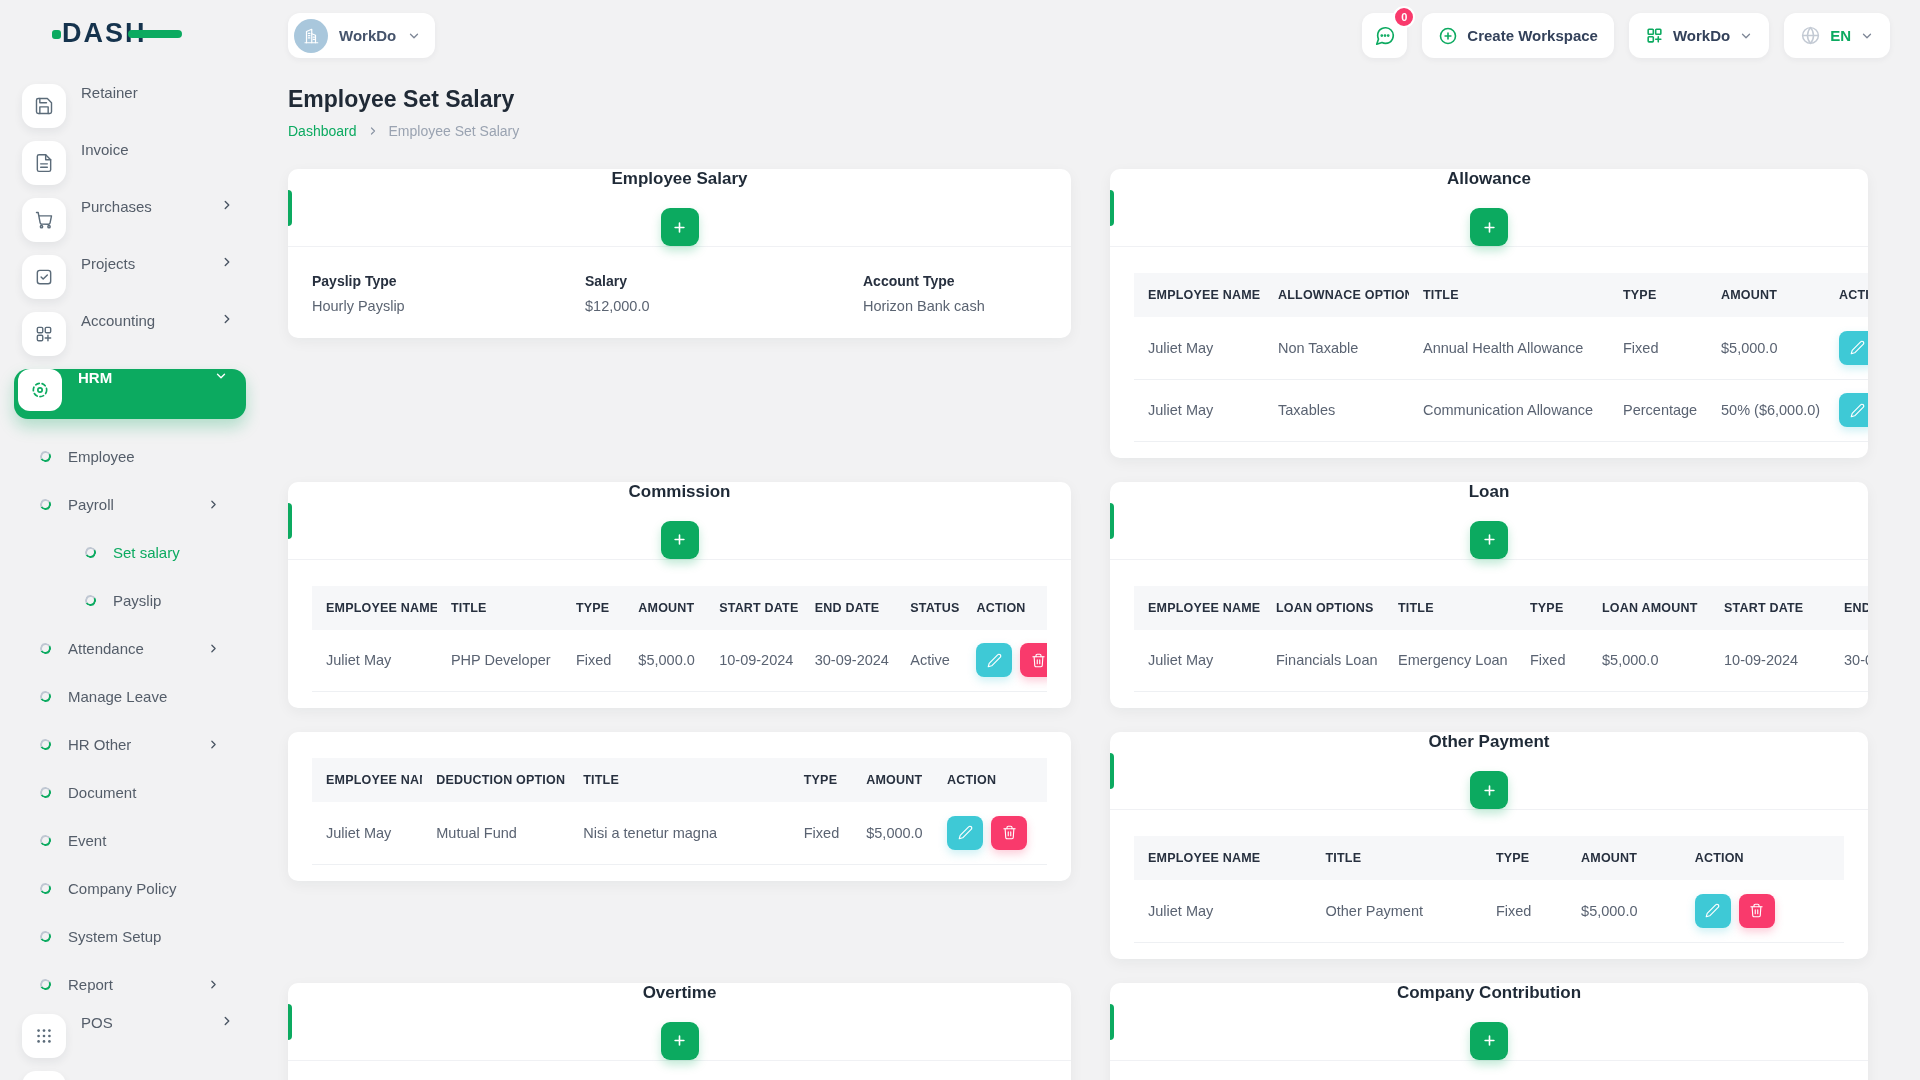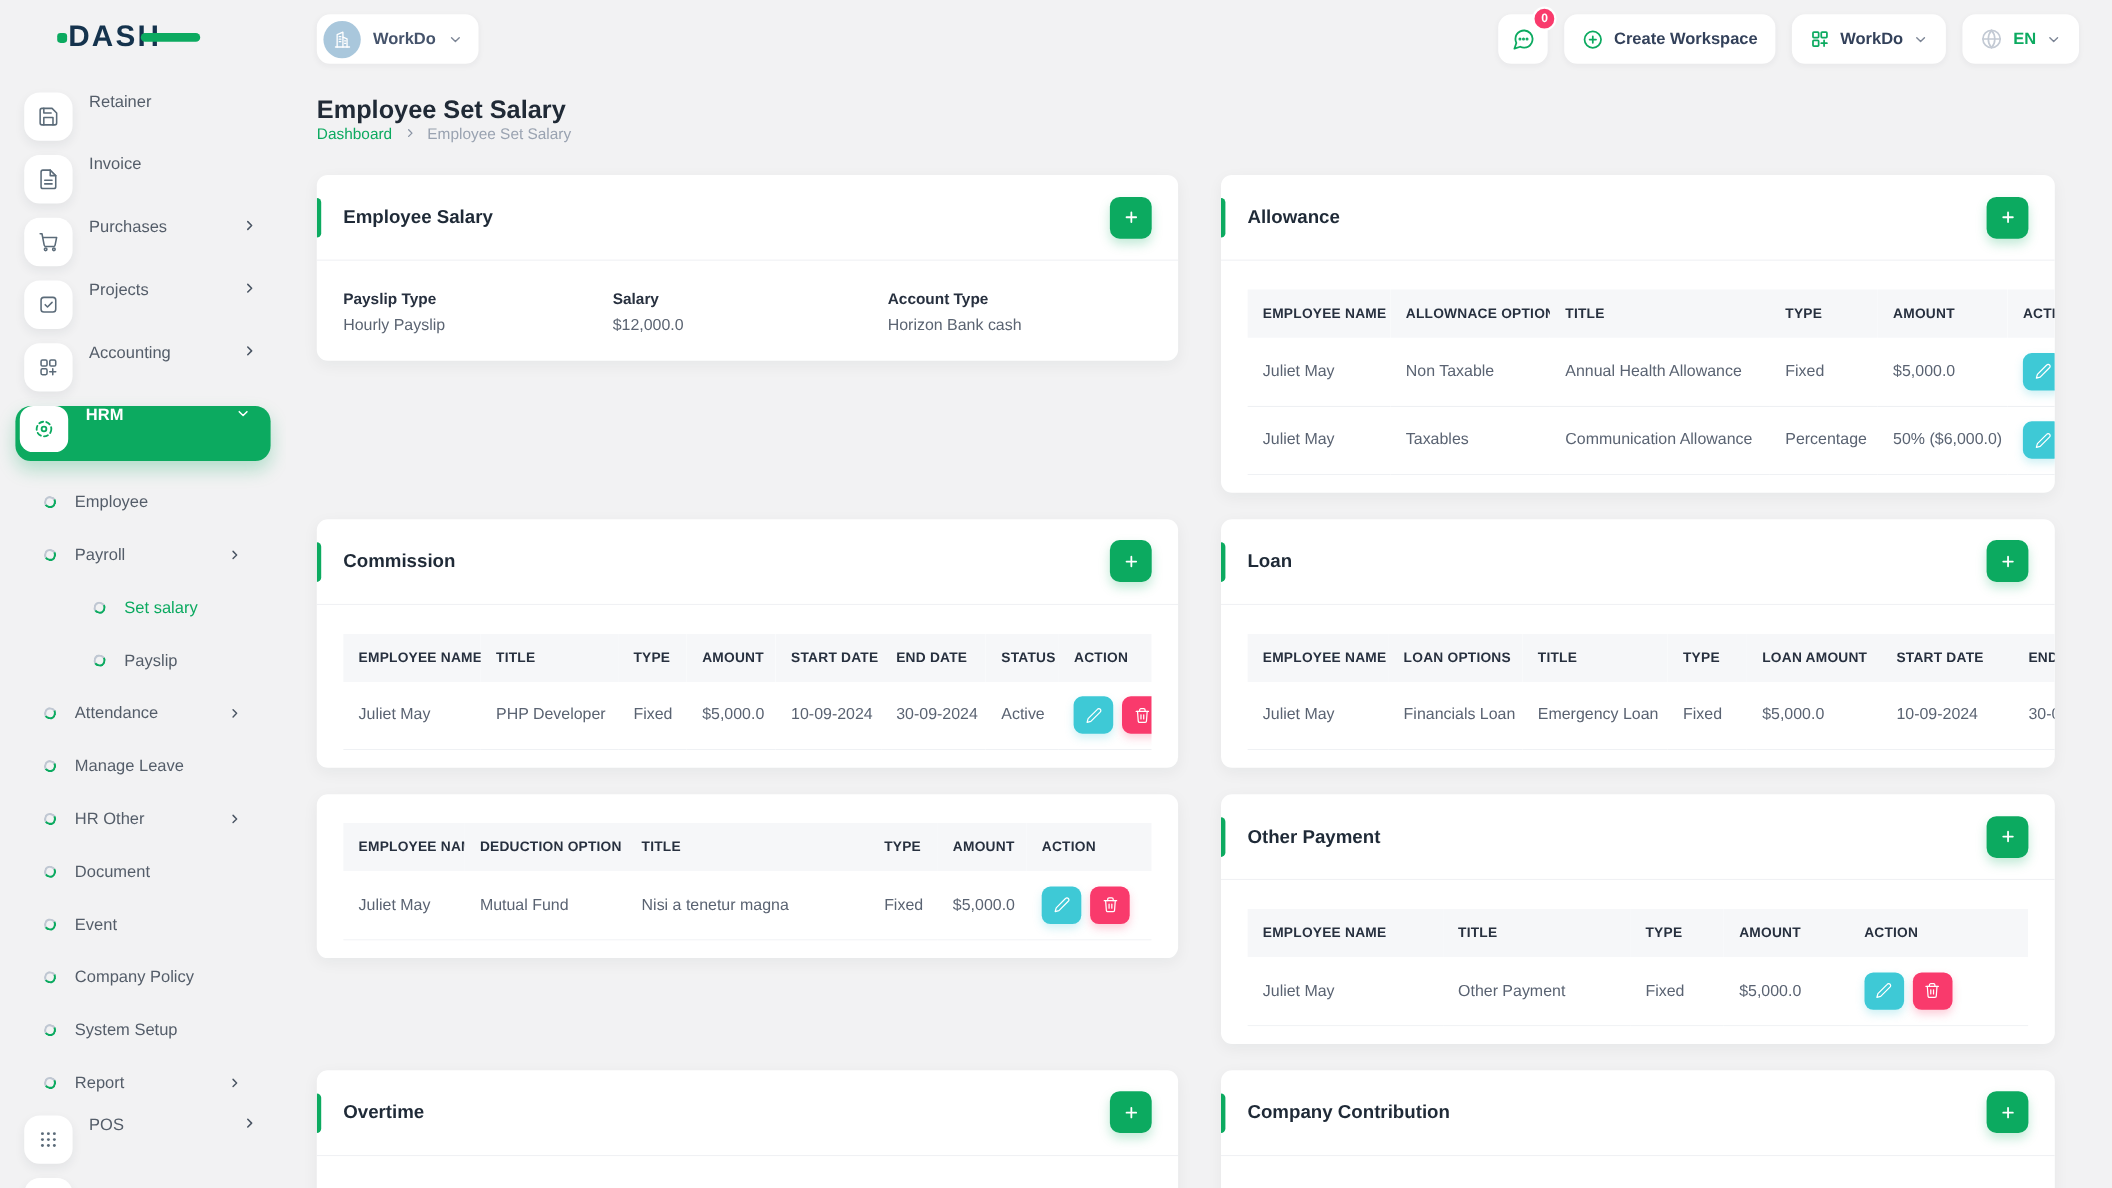--- a/index.html
+++ b/index.html
@@ -45,35 +45,35 @@
                 box-shadow:0 2px 6px rgba(30,40,60,.05); }
   .badge { position:absolute; top:-7px; right:-8px; min-width:22px; height:22px; border-radius:11px; background:#f93a6c;
            color:#fff; font-size:11px; font-weight:700; display:flex; align-items:center; justify-content:center; border:2px solid #fff; }
   .tb-pill { height:45px; background:#fff; border-radius:12px; display:flex; align-items:center; gap:9px; padding:0 16px;
              font-size:15px; font-weight:600; color:#33415a; box-shadow:0 2px 6px rgba(30,40,60,.05); cursor:pointer; }
   .lang-code { color:#0caa60; font-weight:700; }
   .globe { color:#c3cad4; }
 
   .content { padding:0 52px 0 28px; }
   .page-title { font-size:23px; font-weight:700; color:#202a36; margin-top:28px; }
-  .crumbs { display:flex; align-items:center; gap:10px; font-size:14px; }
+  .crumbs { display:flex; align-items:center; gap:10px; margin-top:10px; font-size:14px; }
   .crumb-home { color:#0caa60; cursor:pointer; }
   .crumb-sep { color:#8b95a5; }
   .crumb-cur { color:#9aa3b1; }
 
   .grid { display:grid; grid-template-columns:783px 758px; column-gap:39px; row-gap:24px; align-items:start; margin-top:30px; }
   .card { background:#fff; border-radius:10px; box-shadow:0 4px 14px rgba(25,30,40,.05); overflow:hidden; position:relative; }
   .card-hd { position:relative; height:78px; display:flex; align-items:center; justify-content:space-between;
-             padding:0 24px; border-bottom:1px solid #f0f1f4; }
+             padding:0 24px; border-bottom:1px solid #f0f1f4;flex-direction:column; }
   .card-hd::before { content:""; position:absolute; left:0; top:21px; height:36px; width:4px; background:#0caa60; border-radius:0 4px 4px 0; }
   .card-title { font-size:17px; font-weight:700; color:#1f2a37; }
   .add-btn { width:38px; height:38px; border-radius:9px; background:#0caa60; color:#fff; cursor:pointer;
              box-shadow:0 5px 10px rgba(12,170,96,.25); border:none; }
 
-  .fields { display:grid; grid-template-columns:245px 250px 1fr; padding:26px 24px 24px 24px; }
+  .fields { display:grid; grid-template-columns:245px 250px 1fr; padding:26px 24px 24px 24px;gap:28px; }
   .f-label { font-size:14px; font-weight:700; color:#27303f; margin-bottom:9px; }
   .f-value { font-size:14.5px; color:#5b6472; }
 
   .tbl-wrap { margin:26px 24px 16px 24px; overflow:hidden; }
   .tbl-wrap.clip { margin-right:0; }
   table.tbl { border-collapse:collapse; width:100%; table-layout:fixed; }
   .tbl thead th { background:#f6f7f9; font-size:12.5px; font-weight:700; color:#27303f; text-align:left;
                   padding:15px 14px; letter-spacing:.2px; white-space:nowrap; overflow:hidden; }
   .tbl tbody td { font-size:14.5px; color:#5a6372; padding:8px 14px; height:62px; border-bottom:1px solid #eef0f3;
                   white-space:nowrap; vertical-align:middle; overflow:hidden; }

